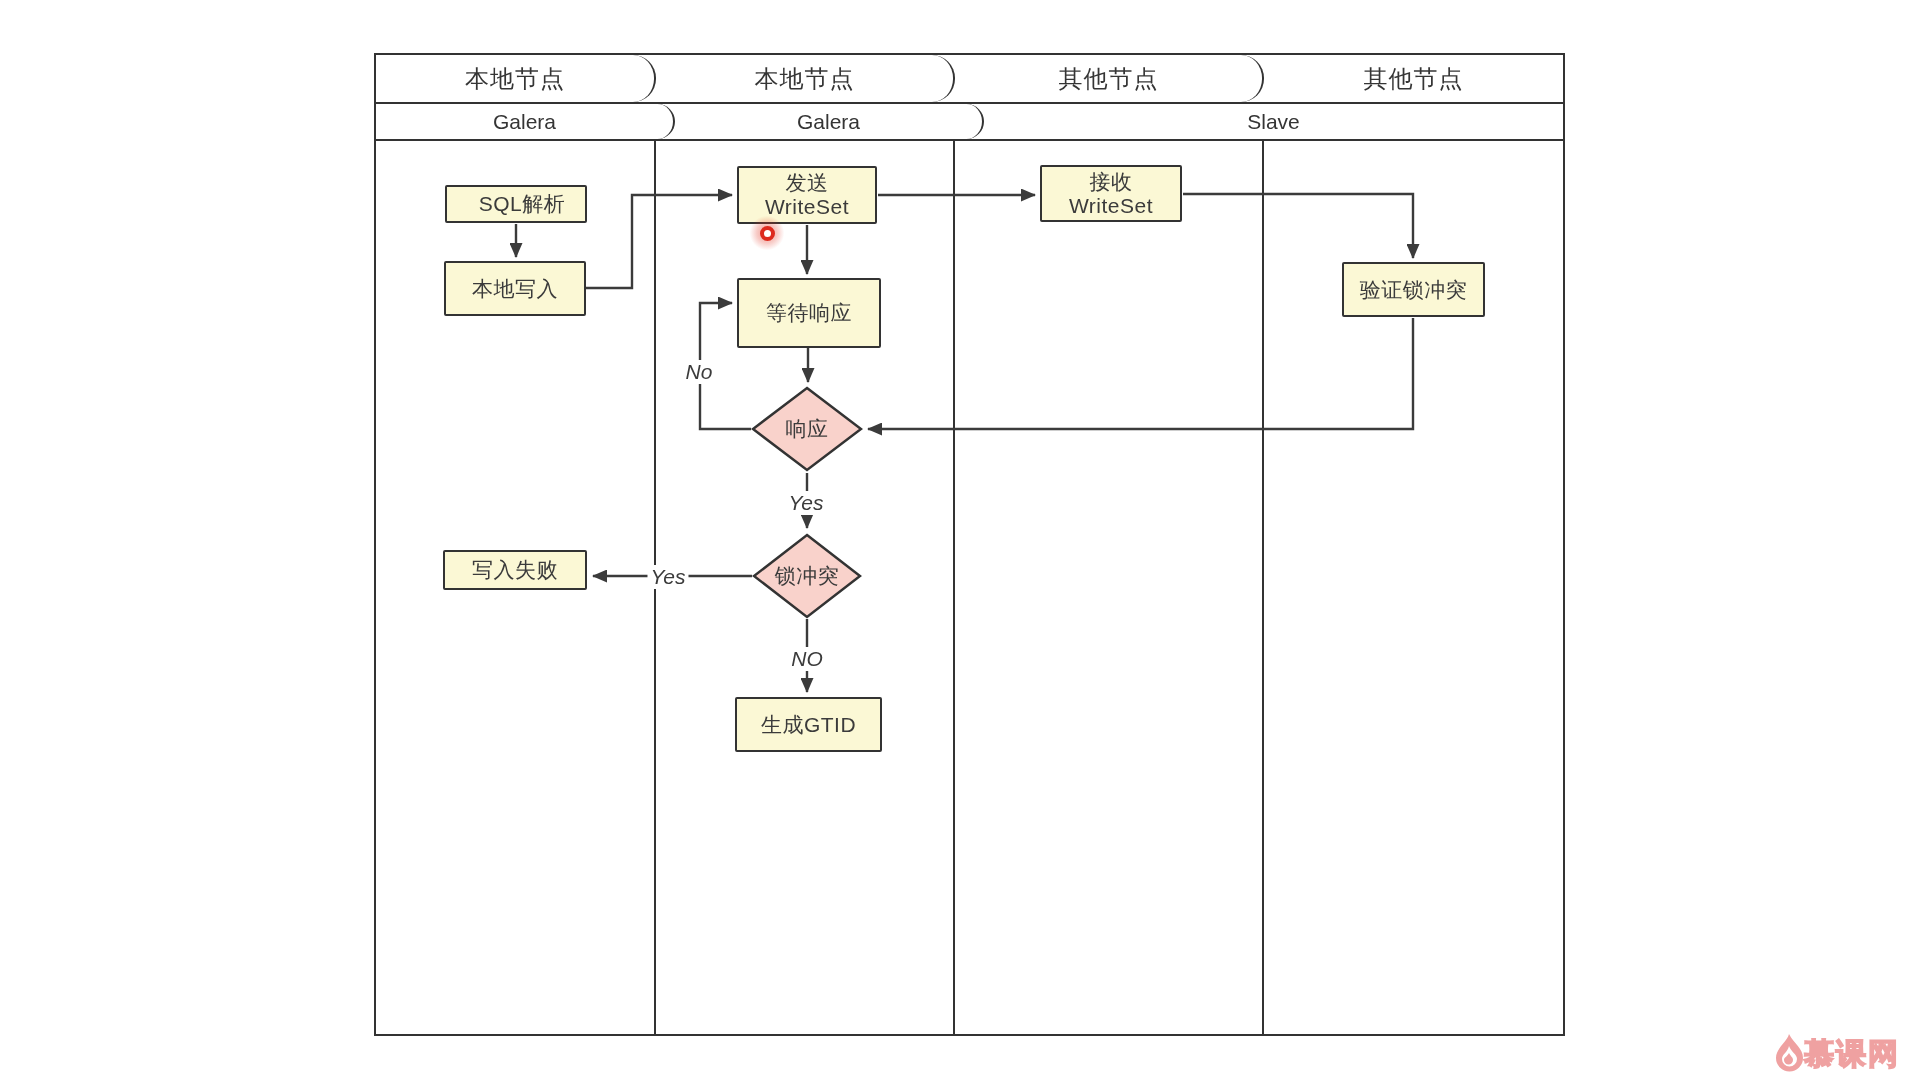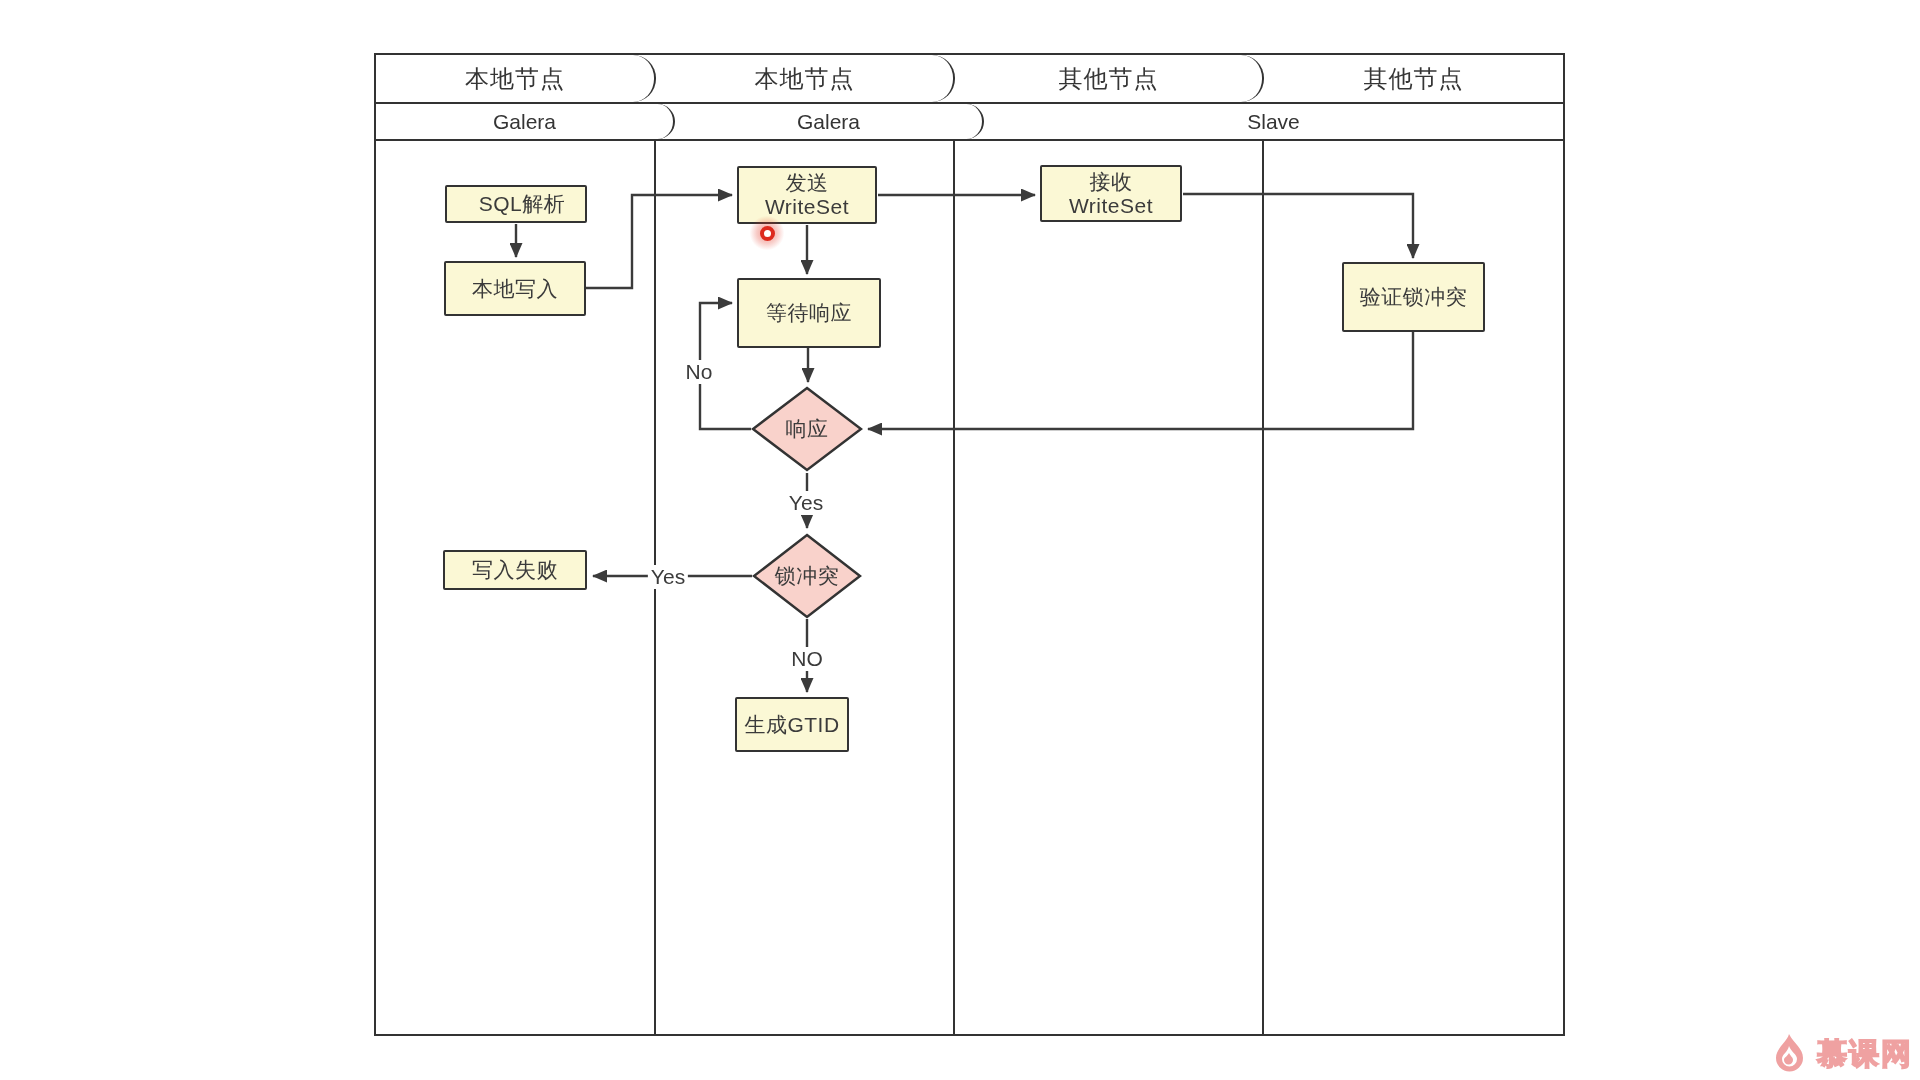--- a/index.html
+++ b/index.html
@@ -49,23 +49,23 @@
     align-items: center; justify-content: center;
     font-size: 21px; color: #3b3b3b;
     line-height: 26px; text-align: center;
     letter-spacing: 0.5px;
   }
   .n-sql   { left: 445px; top: 185px; width: 142px; height: 38px; padding-left: 12px; }
   .n-lw    { left: 444px; top: 261px; width: 142px; height: 55px; }
   .n-send  { left: 737px; top: 166px; width: 140px; height: 58px; }
   .n-recv  { left: 1040px; top: 165px; width: 142px; height: 57px; }
   .n-wait  { left: 737px; top: 278px; width: 144px; height: 70px; }
-  .n-ver   { left: 1342px; top: 262px; width: 143px; height: 70px; }
+  .n-ver   { left: 1342px; top: 262px; width: 143px; height: 55px; }
   .n-fail  { left: 443px; top: 550px; width: 144px; height: 40px; }
-  .n-gtid  { left: 735px; top: 697px; width: 114px; height: 55px; }
+  .n-gtid  { left: 735px; top: 697px; width: 147px; height: 55px; }
   .twoline { line-height: 24px; }
 
   
   .diamond { position: absolute; }
   .d-resp { left: 751px; top: 386px; width: 112px; height: 86px; }
   .d-lock { left: 752px; top: 533px; width: 110px; height: 86px; }
   .diamond svg { position: absolute; left: 0; top: 0; }
   .diamond .dlabel {
     position: absolute; left: 0; top: 0; right: 0; bottom: 0;
     display: flex; align-items: center; justify-content: center;
@@ -74,21 +74,21 @@
 
   
   .edges { position: absolute; left: 0; top: 0; pointer-events: none; }
 
   
   .edge-label {
     position: absolute;
     transform: translate(-50%, -50%);
     background: #ffffff;
     padding: 0 3px;
-    font-size: 21px; color: #3b3b3b;
+    font-size: 21px; color: #3b3b3b; font-style: italic;
   }
   .el-no   { left: 699px; top: 372px; }
   .el-yes1 { left: 806px; top: 503px; }
   .el-yes2 { left: 668px; top: 577px; }
   .el-no2  { left: 807px; top: 659px; }
 
   
   .pointer-glow {
     position: absolute; left: 749px; top: 215px;
     width: 36px; height: 36px;
@@ -106,21 +106,21 @@
 
   
   .watermark {
     position: absolute; left: 1772px; top: 1033px;
     display: flex; align-items: center;
   }
   .wm-text {
     font-size: 30px; font-weight: bold; letter-spacing: 2px;
     color: rgba(240,163,163,0.18);
     -webkit-text-stroke: 1.6px #efa1a1;
-    margin-left: 13px;
+    margin-left: 0;
   }
 </style>
 </head>
 <body>
 
 <div class="canvas">
 
   <div class="swimlane-table">
     <div class="hrow row1">
       <div class="hcell c1">本地节点</div>

